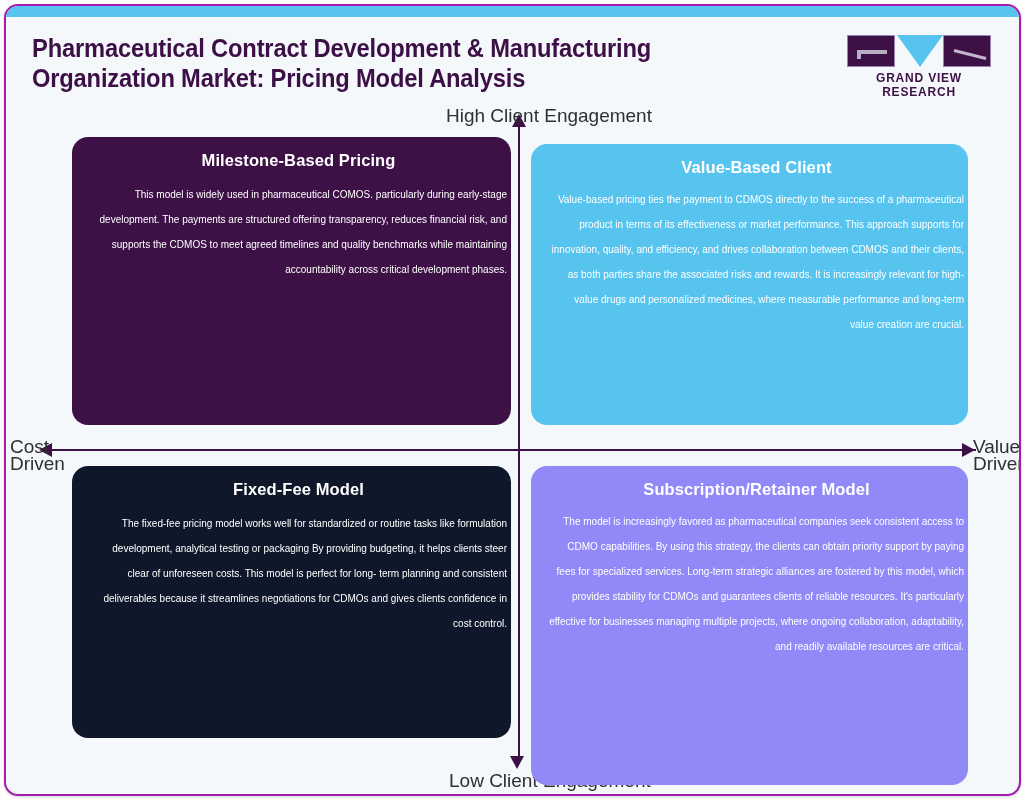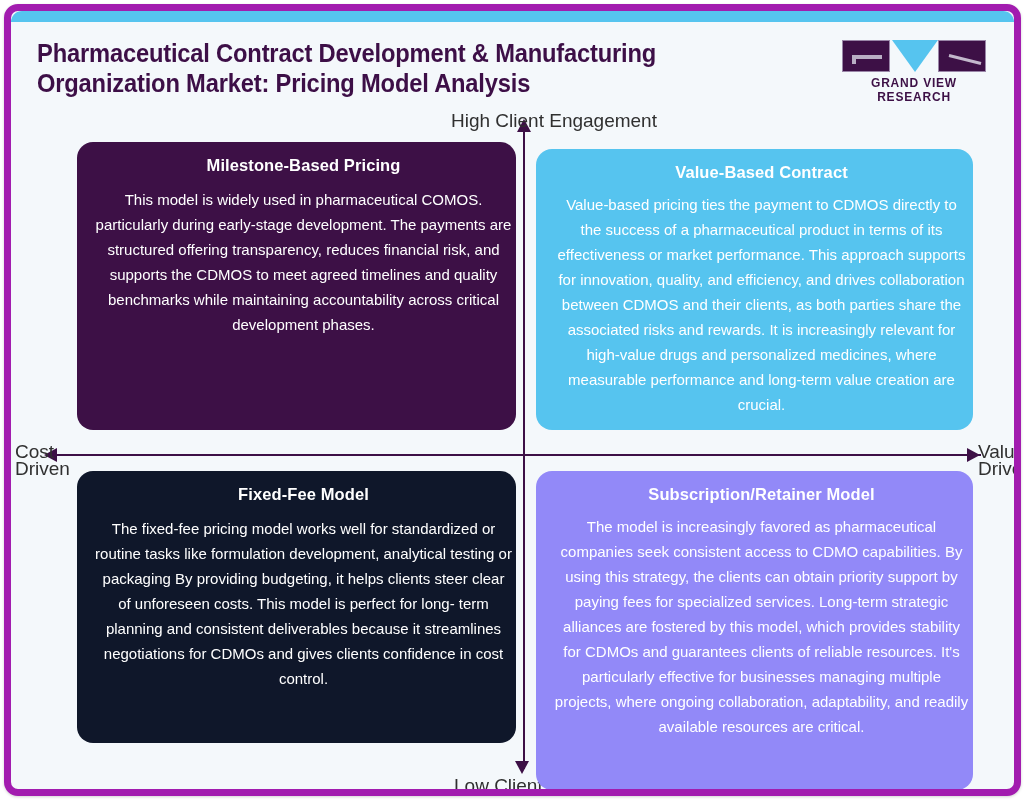--- a/index.html
+++ b/index.html
@@ -24,21 +24,21 @@
 
   
   .card {
     position: absolute;
     left: 4px;
     top: 4px;
     width: 1017px;
     height: 792px;
     background: #f4f8fb;
     border-radius: 14px;
-    border: 7px solid #a21caf;
+    border: 2px solid #a21caf;
     box-sizing: border-box;
     overflow: hidden;
     box-shadow: 0 1px 3px rgba(0,0,0,0.18);
   }
   .top-accent {
     position: absolute;
     left: 0;
     top: 0;
     width: 100%;
     height: 11px;
@@ -225,23 +225,23 @@
     font-family: "Liberation Sans Narrow", "Liberation Sans", sans-serif;
     font-size: 16.5px;
     font-weight: bold;
     line-height: 21px;
     margin-bottom: 11px;
     letter-spacing: 0.1px;
   }
   .quad-body {
     color: #ffffff;
     font-family: "Liberation Sans", sans-serif;
-    font-size: 15px;
+    font-size: 10px;
     line-height: 25px;
-    text-align: center;
+    text-align: right;
   }
 
   #quad-tl {
     left: 66px;  top: 131px;  width: 439px; height: 288px;
     background: #3d1046;
   }
   #quad-tr {
     left: 525px; top: 138px;  width: 437px; height: 281px;
     background: #56c4ef;
   }
@@ -292,21 +292,21 @@
 Driven</div>
     <div class="axis-label axis-right">Value
 Driven</div>
 
     <div class="quad" id="quad-tl">
       <div class="quad-title">Milestone-Based Pricing</div>
       <div class="quad-body">This model is widely used in pharmaceutical COMOS. particularly during early-stage development. The payments are structured offering transparency, reduces financial risk, and supports the CDMOS to meet agreed timelines and quality benchmarks while maintaining accountability across critical development phases.</div>
     </div>
 
     <div class="quad" id="quad-tr">
-      <div class="quad-title">Value-Based Contract</div>
+      <div class="quad-title">Value-Based Client</div>
       <div class="quad-body">Value-based pricing ties the payment to CDMOS directly to the success of a pharmaceutical product in terms of its effectiveness or market performance. This approach supports for innovation, quality, and efficiency, and drives collaboration between CDMOS and their clients, as both parties share the associated risks and rewards. It is increasingly relevant for high-value drugs and personalized medicines, where measurable performance and long-term value creation are crucial.</div>
     </div>
 
     <div class="quad" id="quad-bl">
       <div class="quad-title">Fixed-Fee Model</div>
       <div class="quad-body">The fixed-fee pricing model works well for standardized or routine tasks like formulation development, analytical testing or packaging By providing budgeting, it helps clients steer clear of unforeseen costs. This model is perfect for long- term planning and consistent deliverables because it streamlines negotiations for CDMOs and gives clients confidence in cost control.</div>
     </div>
 
     <div class="quad" id="quad-br">
       <div class="quad-title">Subscription/Retainer Model</div>

